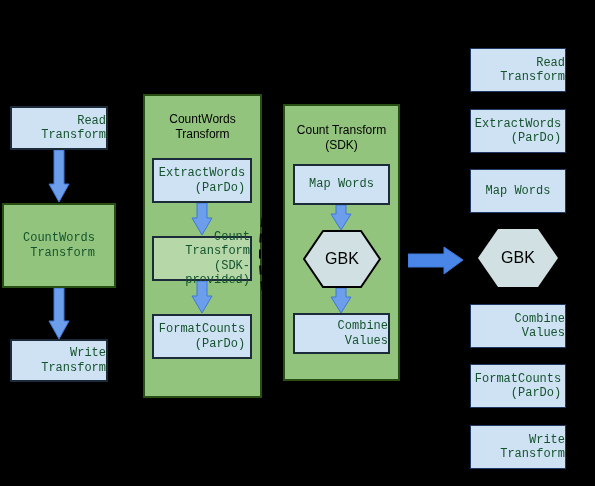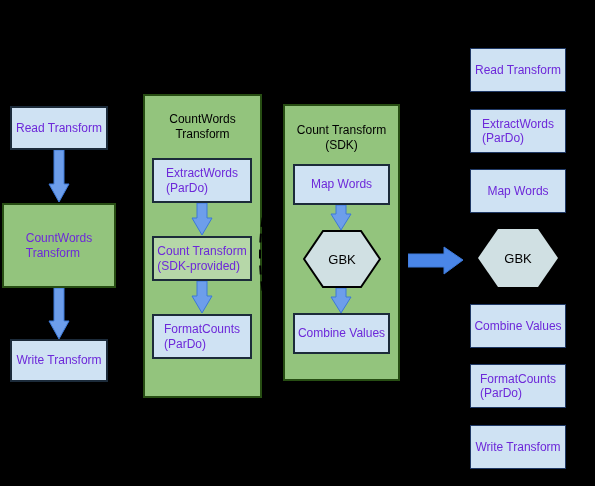--- a/index.html
+++ b/index.html
@@ -19,24 +19,25 @@
     overflow: hidden;
   }
 
   
   .node {
     position: absolute;
     box-sizing: border-box;
     display: flex;
     align-items: center;
     justify-content: center;
-    text-align: left;
+    text-align: right;
     line-height: 1.2;
-    color: #6d28d9;
+    color: #14532d;
     white-space: pre-line;
+    font-family: Liberation Mono, monospace;
   }
 
   .box-blue {
     background: #cfe2f3;
     border: 2px solid #1c2b3a;
     font-size: 12px;
   }
   .box-blue-thin {
     background: #cfe2f3;
     border: 1px solid #1f3864;
@@ -76,21 +77,21 @@
     position: absolute;
     display: flex;
     align-items: center;
     justify-content: center;
   }
   .hex svg { display: block; }
   .hex-label {
     position: absolute;
     width: 100%;
     text-align: center;
-    font-size: 13px;
+    font-size: 16px;
     color: #000000;
   }
 
   
   .arrow-down {
     position: absolute;
   }
   .arrow-right {
     position: absolute;
   }

